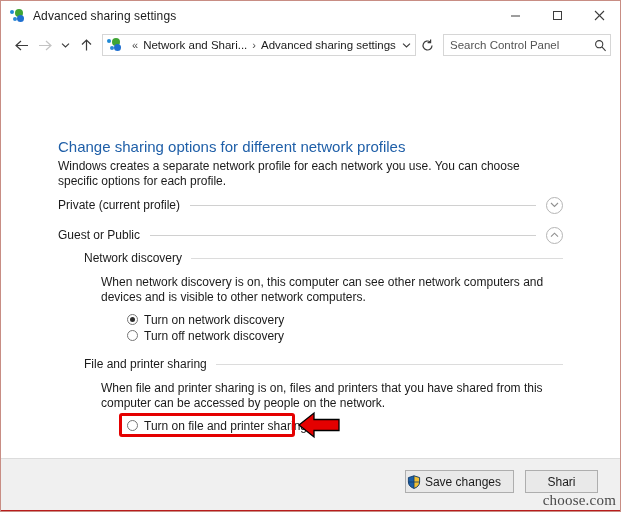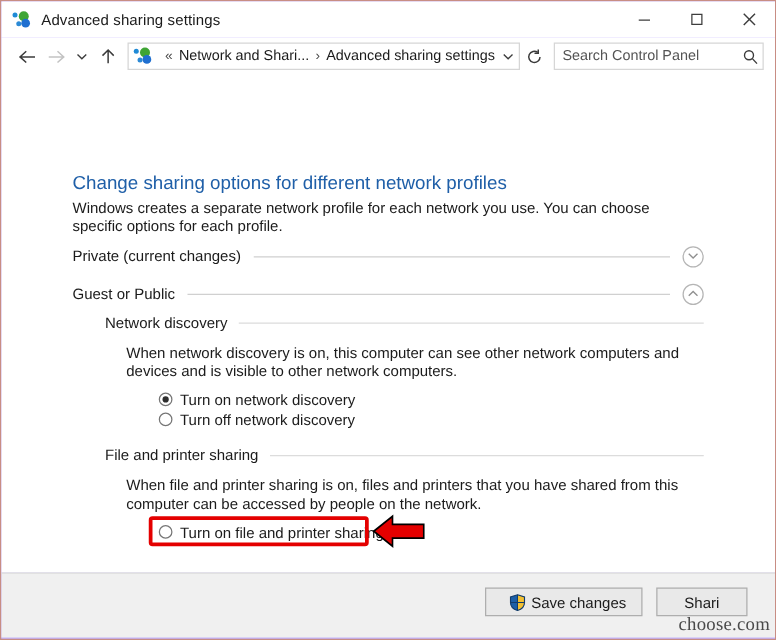--- a/index.html
+++ b/index.html
@@ -6,21 +6,21 @@
   html, body {
     margin: 0; padding: 0;
     width: 621px; height: 512px;
     overflow: hidden;
     background: #ffffff;
     font-family: "Liberation Sans", sans-serif;
   }
   #window {
     position: relative;
     width: 621px; height: 512px;
-    background: #c4b5fd;
+    background: #b91c1c;
     border: 1px solid #c88d84;
     overflow: hidden;
   }
 
   
   #titlebar {
     position: relative;
     height: 29px;
     background: #ffffff;
     display: flex;
@@ -288,21 +288,21 @@
     background: #e9e9e9;
     font-size: 12px;
     font-family: "Liberation Sans", sans-serif;
     color: #1b1b1b;
     display: flex;
     align-items: center;
     justify-content: center;
     padding: 0 12px;
     white-space: nowrap;
   }
-  #save-btn { padding-left: 18px; margin-left: 24px; }
+  #save-btn { padding-left: 1px; margin-left: 24px; }
   #shield-icon {
     width: 14px; height: 14px;
     margin-right: 4px;
     flex: 0 0 auto;
   }
   #cancel-btn { min-width: 73px; }
   #watermark {
     position: absolute;
     right: 4px; bottom: 1px;
     font-size: 15px;
@@ -402,21 +402,21 @@
       </div>
     </div>
   </div>
 
   <div id="content">
 
     <div id="page-heading">Change sharing options for different network profiles</div>
     <div id="page-sub">Windows creates a separate network profile for each network you use. You can choose specific options for each profile.</div>
 
     <div class="profile-row" style="top:136px;">
-      <span class="profile-label">Private (current changes)</span>
+      <span class="profile-label">Private (current profile)</span>
       <span class="profile-rule"></span>
       <span class="chev-circle">
         <svg width="9" height="6" viewBox="0 0 9 6">
             <path d="M1 1 L4.5 4.4 L8 1" fill="none" stroke="currentColor" stroke-width="1.1"></path>
           </svg>
       </span>
     </div>
 
     <div class="profile-row" style="top:166px;">
       <span class="profile-label">Guest or Public</span>

